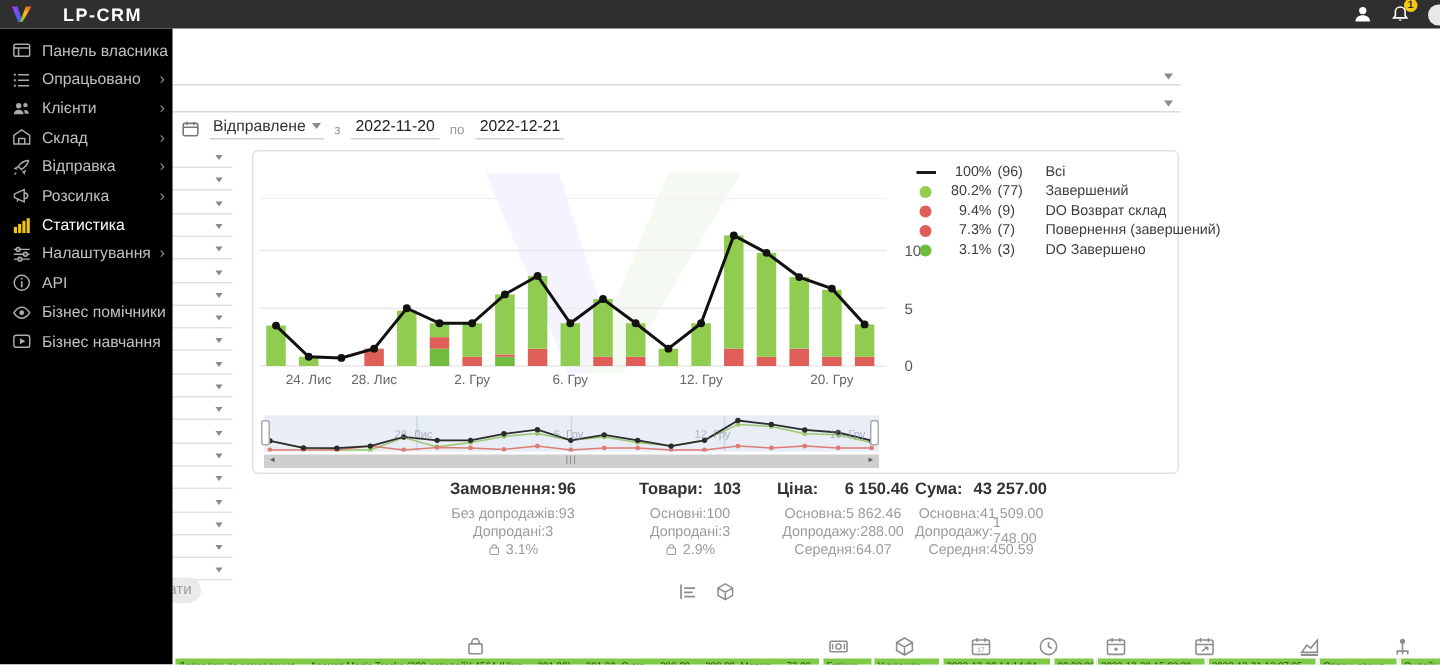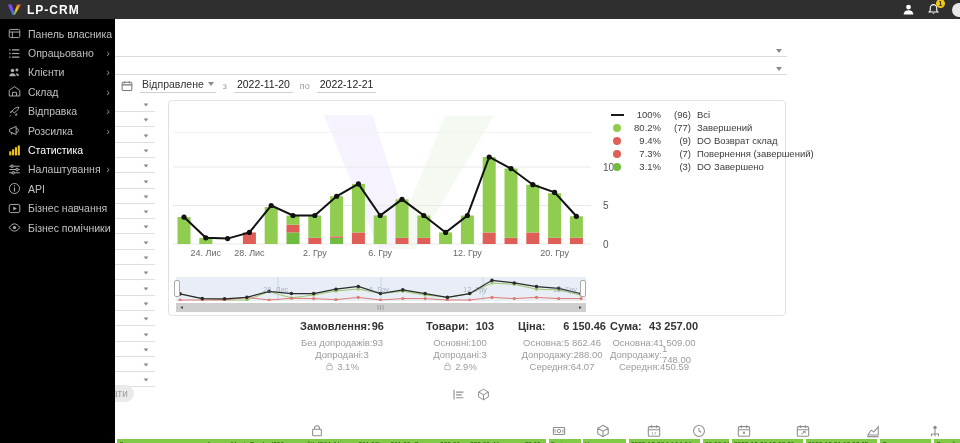--- a/index.html
+++ b/index.html
@@ -2,21 +2,21 @@
 <html><head>
 <meta charset="utf-8">
 <style>
   html,body{margin:0;padding:0}
   body{
     width:960px;height:443px;overflow:hidden;position:relative;
     font-family:"Liberation Sans",sans-serif;background:#fff;
   }
   
   .topbar{position:absolute;left:0;top:0;width:960px;height:19px;background:#2f2f2f;z-index:30;display:flex;align-items:center}
-  .brand{display:flex;align-items:center;gap:5px;margin-left:7px}
+  .brand{display:flex;align-items:center;gap:20px;margin-left:7px}
   .brand-name{color:#fff;font-weight:bold;font-size:12px;letter-spacing:1px}
   .topbar-right{position:absolute;right:0;top:0;height:19px;display:flex;align-items:center;gap:12px;padding-right:2px}
   .tb-icon{width:13px;height:13px;position:relative;display:inline-block}
   .tb-icon svg{width:13px;height:13px;display:block}
   .badge{position:absolute;top:-4px;right:-5px;width:9px;height:9px;border-radius:50%;background:#f2c718;color:#2f2f2f;font-size:7px;line-height:9px;text-align:center;font-weight:bold}
   .avatar-cut{width:14px;height:14px;border-radius:50%;background:#e8e8e8;margin-right:-8px}
   
   .sidebar{position:absolute;left:0;top:19px;width:115px;bottom:0;background:#000000;z-index:20;padding-top:5px;box-sizing:border-box}
   .side-item{position:relative;height:19.4px;display:flex;align-items:center;color:#c0c0c0;font-size:10.5px;cursor:pointer;white-space:nowrap}
   .side-item .ic{width:13px;height:13px;margin:0 7px 0 8px;flex:0 0 13px;color:#ababab}
@@ -37,21 +37,21 @@
   .side-sel .caret{position:absolute;right:6px;bottom:4px;transform:scale(.8)}
   
   .card{position:absolute;left:168px;top:100px;width:618px;height:216px;border:1px solid #e2e2e2;border-radius:4px;background:#fff;z-index:5;box-sizing:border-box}
   .watermark{position:absolute;left:125px;top:2px;width:230px;height:170px;opacity:.06;pointer-events:none}
   .legend{position:absolute;left:440px;top:7px;font-size:9.5px;color:#3c3c3c}
   .lg-row{display:flex;align-items:center;height:13px}
   .lg-sw{width:16px;display:flex;justify-content:center;margin-right:4px}
   .lg-line{width:13px;height:2px;background:#1a1a1a}
   .lg-dot{width:8px;height:8px;border-radius:50%}
   .lg-pct{width:32px;text-align:right}
-  .lg-cnt{width:26px;text-align:right;margin-left:4px}
+  .lg-cnt{width:26px;margin-left:4px}
   .lg-lbl{margin-left:6px;white-space:nowrap}
   #chart-svg{position:absolute;left:4px;top:4px}
   #nav-wrap{position:absolute;left:7px;top:176px;width:410px;height:24px;background:#e8edf6}
   #nav-wrap svg{position:absolute;left:0;top:0}
   .nav-lbl{position:absolute;top:8px;font-size:7.5px;color:#8a93a6;opacity:.65;white-space:nowrap}
   .nav-handle{position:absolute;top:179px;width:6px;height:17px;background:#fff;border:1px solid #a9a9a9;border-radius:2px;z-index:6;box-sizing:border-box}
   .scroll-track{position:absolute;left:7px;top:202px;width:410px;height:9px;background:#cfcfcf;z-index:6}
   .scroll-arrow{position:absolute;top:0;width:9px;height:9px;font-size:6px;line-height:9px;text-align:center;color:#555}
   .scroll-grip{position:absolute;left:50%;top:0;transform:translateX(-50%);font-size:6px;line-height:9px;color:#757575;letter-spacing:1px}
   
@@ -203,34 +203,34 @@
           <circle cx="8" cy="8" r="6.2" fill="none" stroke="currentColor" stroke-width="1.2"></circle>
           <rect x="7.3" y="4" width="1.4" height="1.4" fill="currentColor"></rect>
           <rect x="7.3" y="6.8" width="1.4" height="5" fill="currentColor"></rect>
         </svg>
       </span>
       <span>API</span>
     </div>
     <div class="side-item">
       <span class="ic">
         <svg viewBox="0 0 16 16">
+          <path d="M1.5 8c2-3 4.5-4.5 6.5-4.5S12.5 5 14.5 8c-2 3-4.5 4.5-6.5 4.5S3.5 11 1.5 8z" fill="none" stroke="currentColor" stroke-width="1.2"></path>
+          <circle cx="8" cy="8" r="2" fill="currentColor"></circle>
+        </svg>
+      </span>
+      <span>Бізнес помічники</span>
+    </div>
+    <div class="side-item">
+      <span class="ic">
+        <svg viewBox="0 0 16 16">
           <rect x="1.5" y="3" width="13" height="10" rx="2" fill="none" stroke="currentColor" stroke-width="1.2"></rect>
           <polygon points="6.5,5.5 11,8 6.5,10.5" fill="currentColor"></polygon>
         </svg>
       </span>
       <span>Бізнес навчання</span>
-    </div>
-    <div class="side-item">
-      <span class="ic">
-        <svg viewBox="0 0 16 16">
-          <path d="M1.5 8c2-3 4.5-4.5 6.5-4.5S12.5 5 14.5 8c-2 3-4.5 4.5-6.5 4.5S3.5 11 1.5 8z" fill="none" stroke="currentColor" stroke-width="1.2"></path>
-          <circle cx="8" cy="8" r="2" fill="currentColor"></circle>
-        </svg>
-      </span>
-      <span>Бізнес помічники</span>
     </div>
   </div>
 
 <div class="wide-select" style="top:42px">
     <span class="caret"></span>
   </div>
 <div class="wide-select" style="top:60px">
     <span class="caret"></span>
   </div>
 

